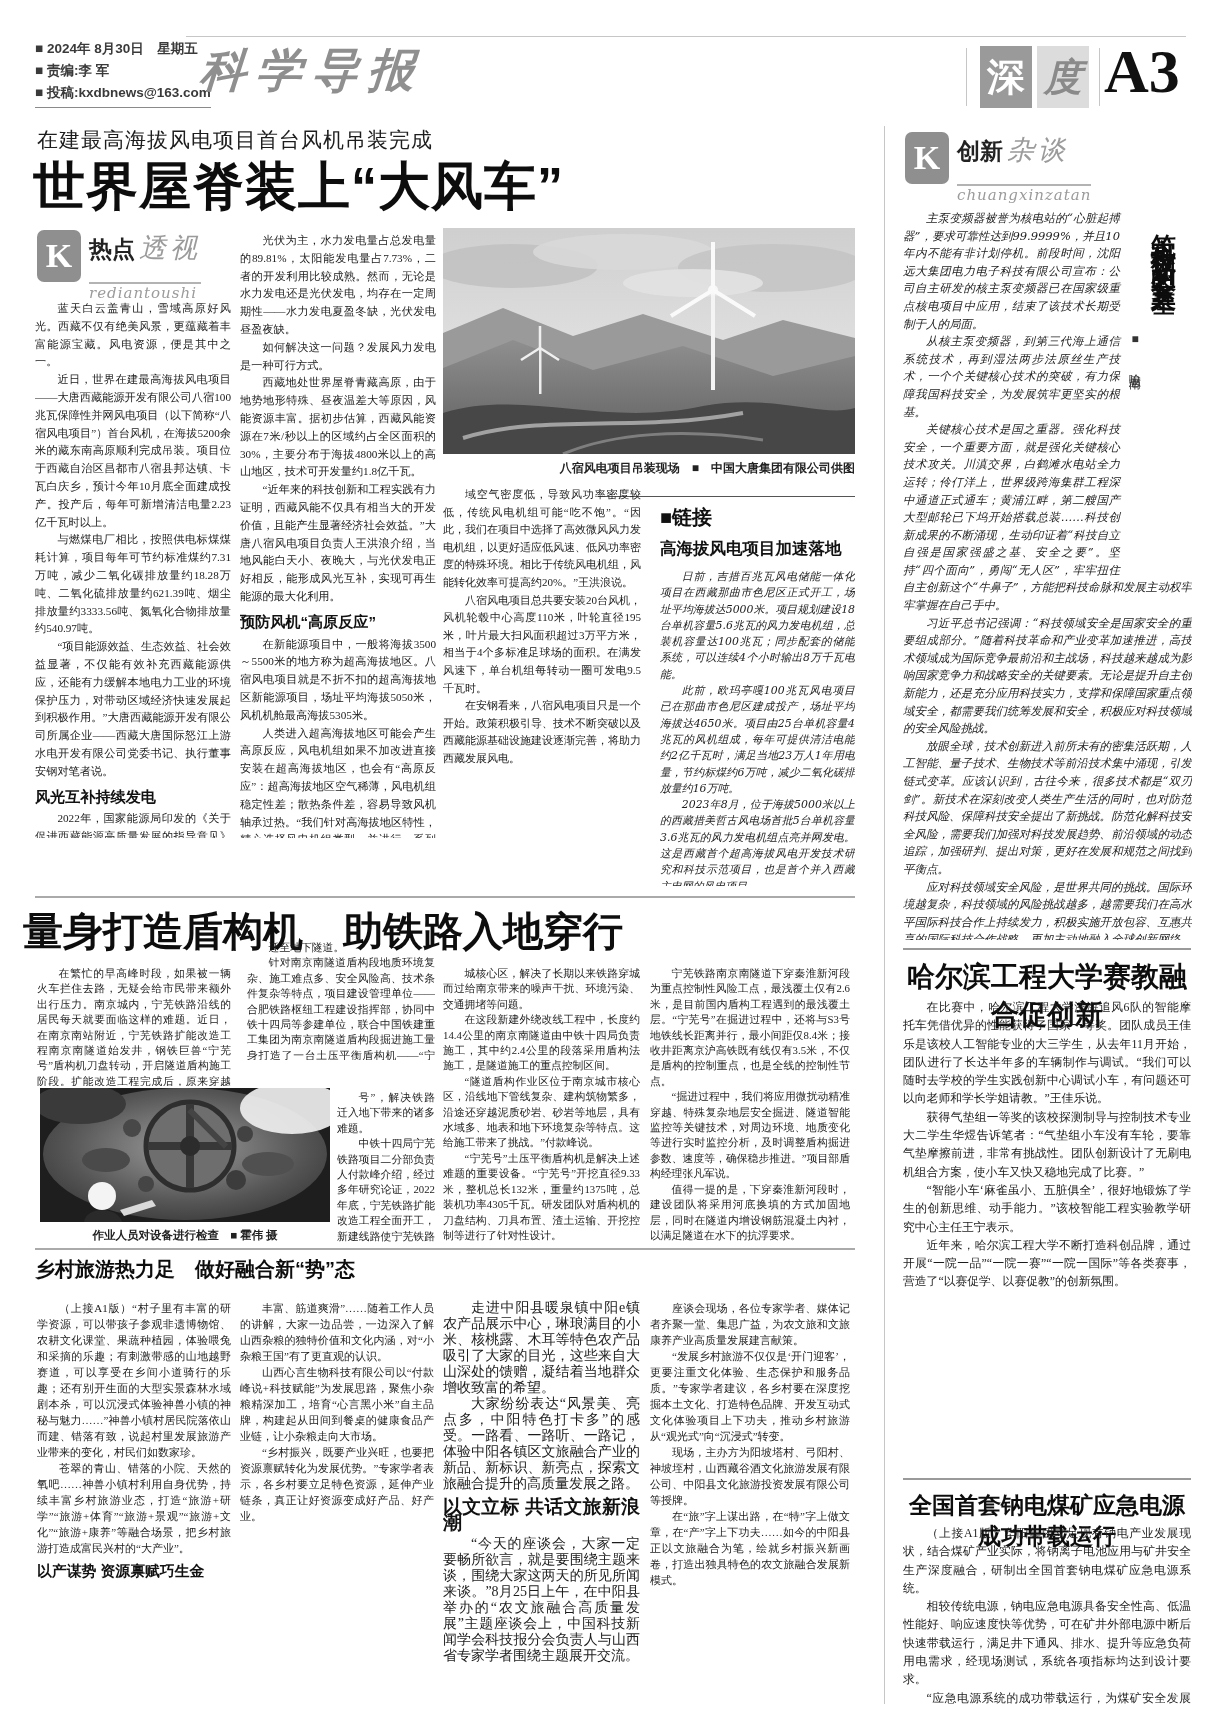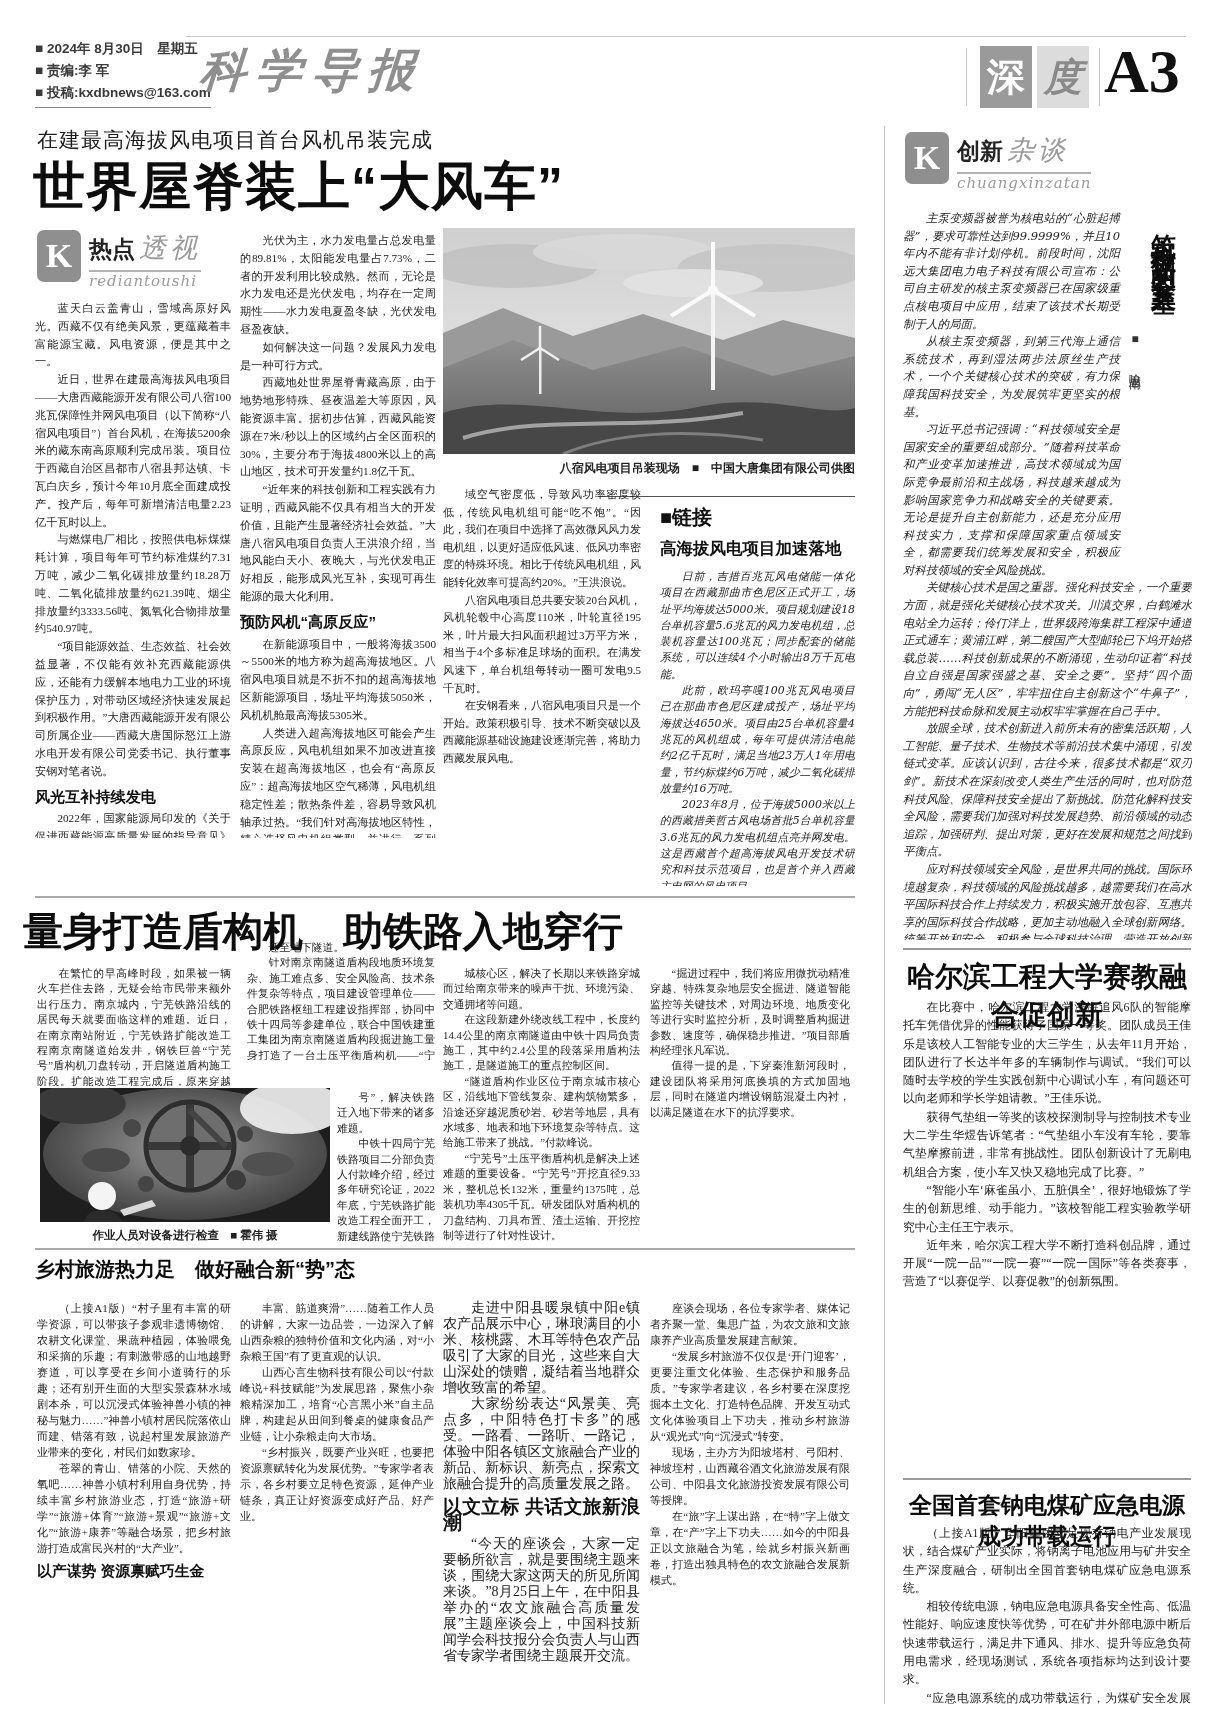--- a/index.html
+++ b/index.html
@@ -20,21 +20,21 @@
             font-size:38px;font-weight:bold;}
   .d1{left:980px;top:46px;background:#9a9a9a;color:#fff;}
   .d2{left:1037px;top:46px;background:#dcdcdc;color:#8a8a8a;font-style:italic;font-family:"DejaVu Serif",serif;}
   .a3{left:1104px;top:36px;font-size:62px;font-weight:bold;color:#111;font-family:"Liberation Serif",serif;}
 
   
   .badge{display:flex;align-items:flex-start;gap:8px;}
   .kbox{width:44px;height:52px;background:#8f8f8f;color:#fff;border-radius:7px;
         display:flex;align-items:center;justify-content:center;font-size:34px;font-weight:bold;
         font-family:"Liberation Serif",serif;}
-  .btxt{border-bottom:2px solid #b3b3b3;padding-bottom:4px;}
+  .btxt{border-bottom:2px solid #b3b3b3;padding-bottom:16px;}
   .btxt .row1{display:flex;align-items:baseline;gap:4px;}
   .bbold{font-size:23px;font-weight:900;color:#222;}
   .bscript{font-size:27px;color:#9b9b9b;font-style:italic;font-family:"DejaVu Serif",serif;letter-spacing:4px;}
   .bpy{font-size:15px;color:#9b9b9b;font-style:italic;letter-spacing:1px;font-family:"DejaVu Serif",serif;}
 
   
   .kicker{left:37px;top:126px;font-size:21px;font-weight:500;color:#1d1d1d;letter-spacing:1px;}
   .headline1{left:33px;top:152px;font-size:52px;font-weight:900;color:#0d0d0d;letter-spacing:1px;}
   .h-mid{left:23px;top:904px;width:820px;font-size:40px;font-weight:900;color:#0d0d0d;}
   .h-rural{left:35px;top:1256px;width:820px;font-size:20px;font-weight:900;color:#0d0d0d;}
@@ -177,22 +177,22 @@
         </div>
       <div class="bpy">chuangxinzatan</div>
     </div>
   </div>
 
   <div class="txt kai cm" style="left:903px;top:210px;width:289px;height:730px;">
     <div class="spacer-r"></div>
     <div>
         <div class="p">主泵变频器被誉为核电站的“心脏起搏器”，要求可靠性达到99.9999%，并且10年内不能有非计划停机。前段时间，沈阳远大集团电力电子科技有限公司宣布：公司自主研发的核主泵变频器已在国家级重点核电项目中应用，结束了该技术长期受制于人的局面。</div>
         <div class="p">从核主泵变频器，到第三代海上通信系统技术，再到湿法两步法原丝生产技术，一个个关键核心技术的突破，有力保障我国科技安全，为发展筑牢更坚实的根基。</div>
+        <div class="p">关键核心技术是国之重器。强化科技安全，一个重要方面，就是强化关键核心技术攻关。川滇交界，白鹤滩水电站全力运转；伶仃洋上，世界级跨海集群工程深中通道正式通车；黄浦江畔，第二艘国产大型邮轮已下坞开始搭载总装……科技创新成果的不断涌现，生动印证着“科技自立自强是国家强盛之基、安全之要”。坚持“四个面向”，勇闯“无人区”，牢牢扭住自主创新这个“牛鼻子”，方能把科技命脉和发展主动权牢牢掌握在自己手中。</div>
         <div class="p">习近平总书记强调：“科技领域安全是国家安全的重要组成部分。”随着科技革命和产业变革加速推进，高技术领域成为国际竞争最前沿和主战场，科技越来越成为影响国家竞争力和战略安全的关键要素。无论是提升自主创新能力，还是充分应用科技实力，支撑和保障国家重点领域安全，都需要我们统筹发展和安全，积极应对科技领域的安全风险挑战。</div>
-        <div class="p">关键核心技术是国之重器。强化科技安全，一个重要方面，就是强化关键核心技术攻关。川滇交界，白鹤滩水电站全力运转；伶仃洋上，世界级跨海集群工程深中通道正式通车；黄浦江畔，第二艘国产大型邮轮已下坞开始搭载总装……科技创新成果的不断涌现，生动印证着“科技自立自强是国家强盛之基、安全之要”。坚持“四个面向”，勇闯“无人区”，牢牢扭住自主创新这个“牛鼻子”，方能把科技命脉和发展主动权牢牢掌握在自己手中。</div>
         <div class="p">放眼全球，技术创新进入前所未有的密集活跃期，人工智能、量子技术、生物技术等前沿技术集中涌现，引发链式变革。应该认识到，古往今来，很多技术都是“双刃剑”。新技术在深刻改变人类生产生活的同时，也对防范科技风险、保障科技安全提出了新挑战。防范化解科技安全风险，需要我们加强对科技发展趋势、前沿领域的动态追踪，加强研判、提出对策，更好在发展和规范之间找到平衡点。</div>
         <div class="p">应对科技领域安全风险，是世界共同的挑战。国际环境越复杂，科技领域的风险挑战越多，越需要我们在高水平国际科技合作上持续发力，积极实施开放包容、互惠共享的国际科技合作战略，更加主动地融入全球创新网络。统筹开放和安全，积极参与全球科技治理，营造开放创新生态，这是推进高水平科技自立自强之所需，也是为应对全球性挑战提供中国智慧、中国方案之必然。</div>
       </div>
   </div>
   <div class="abs vtitle" style="left:1148px;top:214px;height:330px;">筑牢科技创新的『安全之基』</div>
   <div class="abs vbyline" style="left:1126px;top:332px;height:120px;">■ 喻思南</div>
 
   <div class="rule" style="left:903px;top:948px;width:288px;height:2px;"></div>
 
   <div class="abs h-right sans" style="top:958px;font-size:28px;">哈尔滨工程大学赛教融合促创新</div>
@@ -226,20 +226,21 @@
       <div class="p">号”，解决铁路迁入地下带来的诸多难题。</div>
       <div class="p">中铁十四局宁芜铁路项目二分部负责人付款峰介绍，经过多年研究论证，2022年底，宁芜铁路扩能改造工程全面开工，新建线路使宁芜铁路绕开南京主</div>
     </div>
   <div class="txt mid" style="left:443px;top:966px;width:197px;height:276px;">
       <div class="p">城核心区，解决了长期以来铁路穿城而过给南京带来的噪声干扰、环境污染、交通拥堵等问题。</div>
       <div class="p">在这段新建外绕改线工程中，长度约14.4公里的南京南隧道由中铁十四局负责施工，其中约2.4公里的段落采用盾构法施工，是隧道施工的重点控制区间。</div>
       <div class="p">“隧道盾构作业区位于南京城市核心区，沿线地下管线复杂、建构筑物繁多，沿途还穿越泥质砂岩、砂岩等地层，具有水域多、地表和地下环境复杂等特点。这给施工带来了挑战。”付款峰说。</div>
       <div class="p">“宁芜号”土压平衡盾构机是解决上述难题的重要设备。“宁芜号”开挖直径9.33米，整机总长132米，重量约1375吨，总装机功率4305千瓦。研发团队对盾构机的刀盘结构、刀具布置、渣土运输、开挖控制等进行了针对性设计。</div>
     </div>
   <div class="txt mid" style="left:650px;top:966px;width:200px;height:276px;">
+      <div class="p">宁芜铁路南京南隧道下穿秦淮新河段为重点控制性风险工点，最浅覆土仅有2.6米，是目前国内盾构工程遇到的最浅覆土层。“宁芜号”在掘进过程中，还将与S3号地铁线长距离并行，最小间距仅8.4米；接收井距离京沪高铁既有线仅有3.5米，不仅是盾构的控制重点，也是全线的控制性节点。</div>
       <div class="p">“掘进过程中，我们将应用微扰动精准穿越、特殊复杂地层安全掘进、隧道智能监控等关键技术，对周边环境、地质变化等进行实时监控分析，及时调整盾构掘进参数、速度等，确保稳步推进。”项目部盾构经理张凡军说。</div>
       <div class="p">值得一提的是，下穿秦淮新河段时，建设团队将采用河底换填的方式加固地层，同时在隧道内增设钢筋混凝土内衬，以满足隧道在水下的抗浮要求。</div>
     </div>
 
   <svg class="abs" style="left:40px;top:1088px;" width="290" height="134" viewBox="0 0 290 134">
     <defs>
       <radialGradient id="fish" cx="0.5" cy="0.45" r="0.75">
         <stop offset="0" stop-color="#9d9d9d"></stop>
           <stop offset="0.55" stop-color="#565656"></stop>
         <stop offset="1" stop-color="#262626"></stop>

